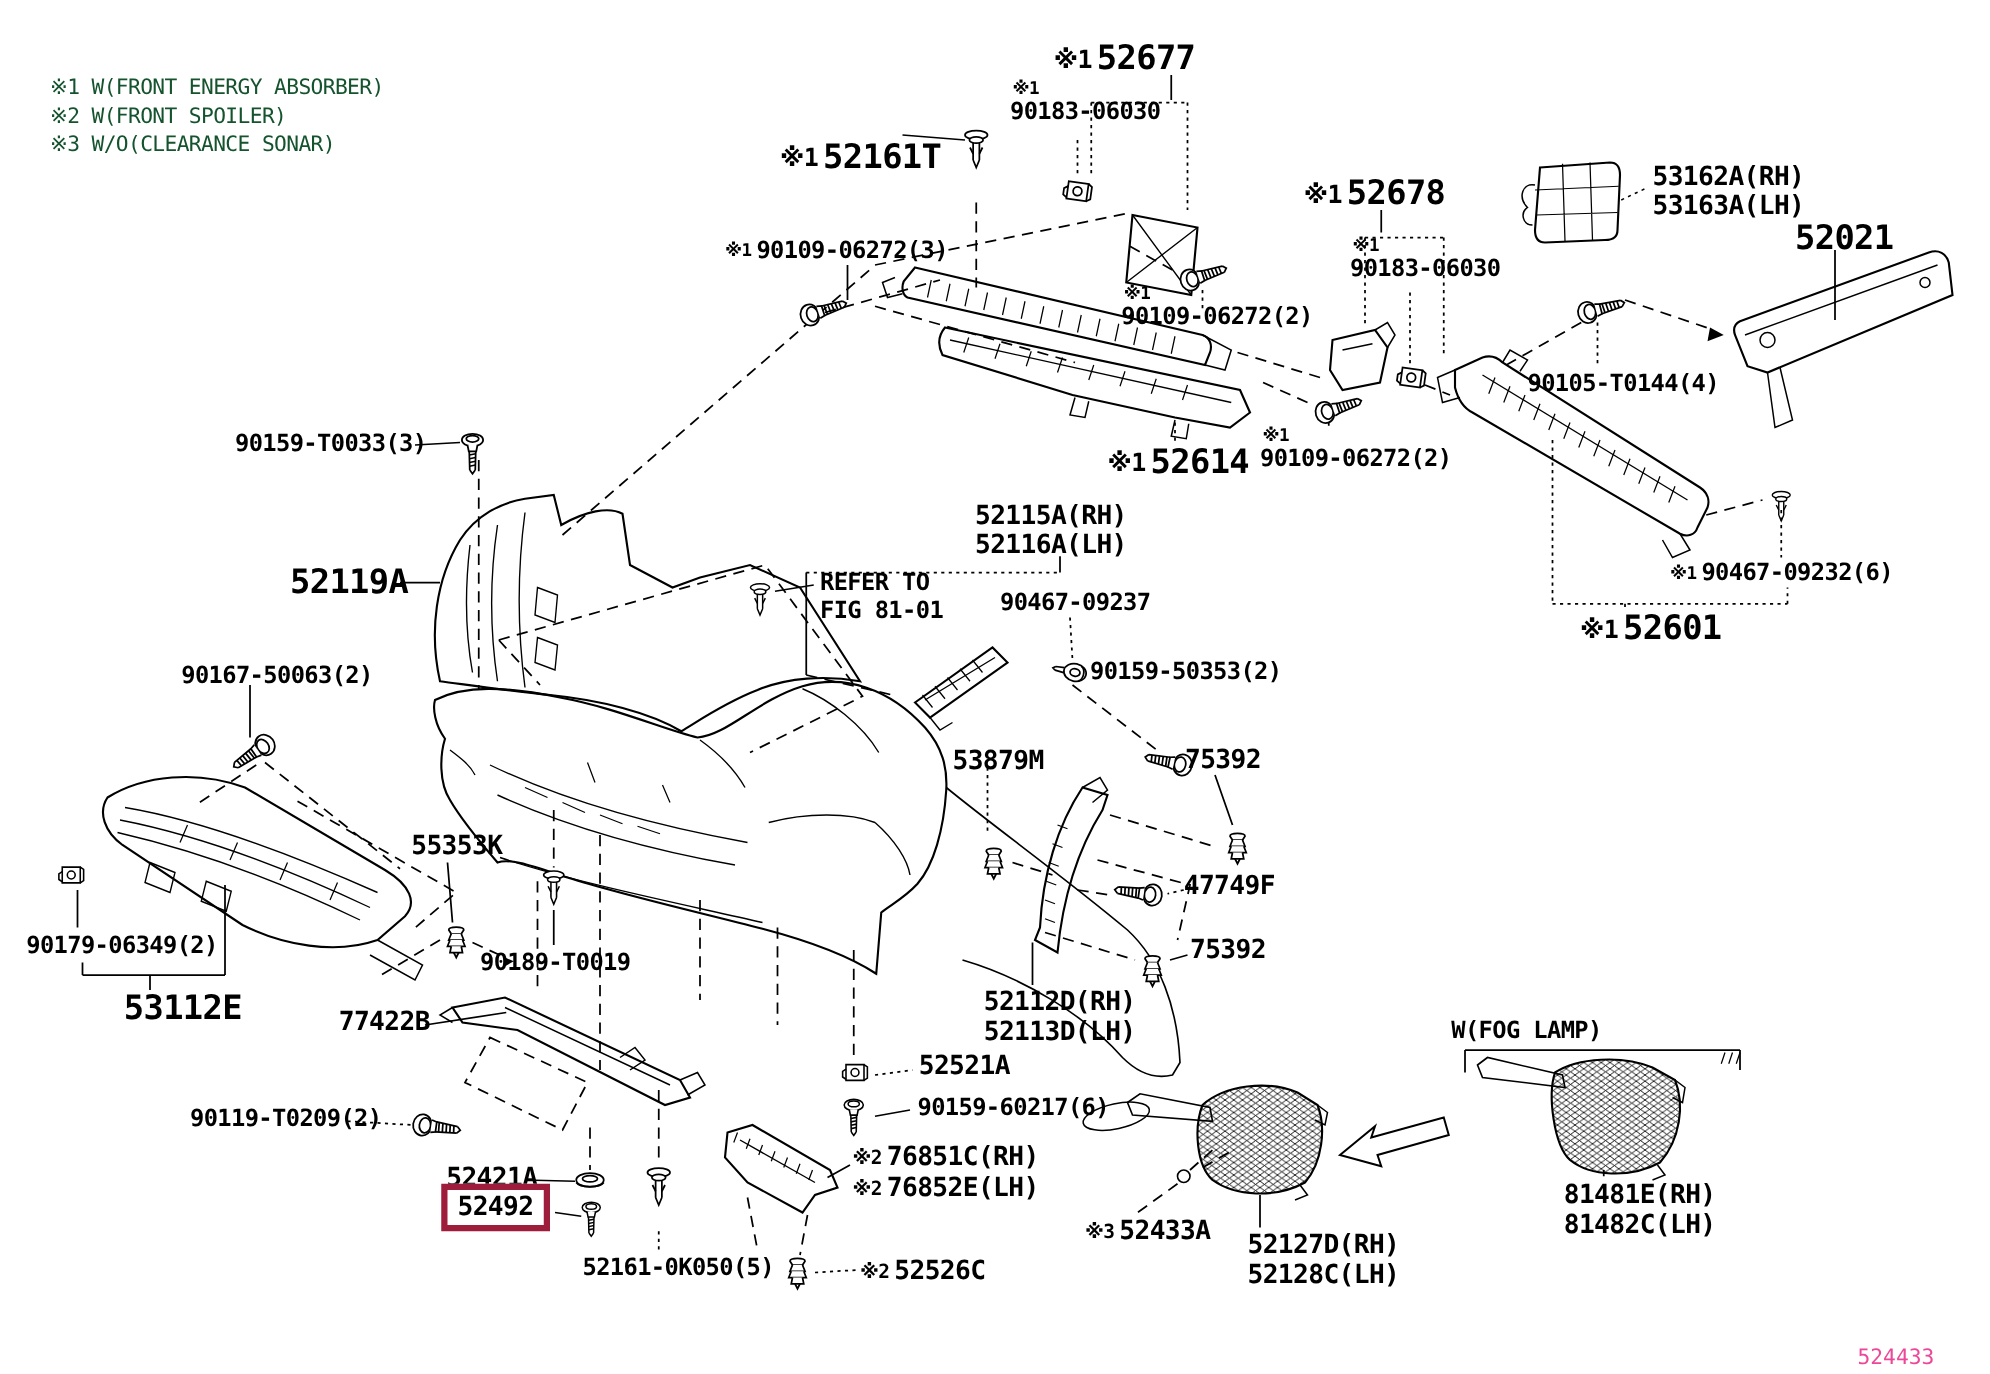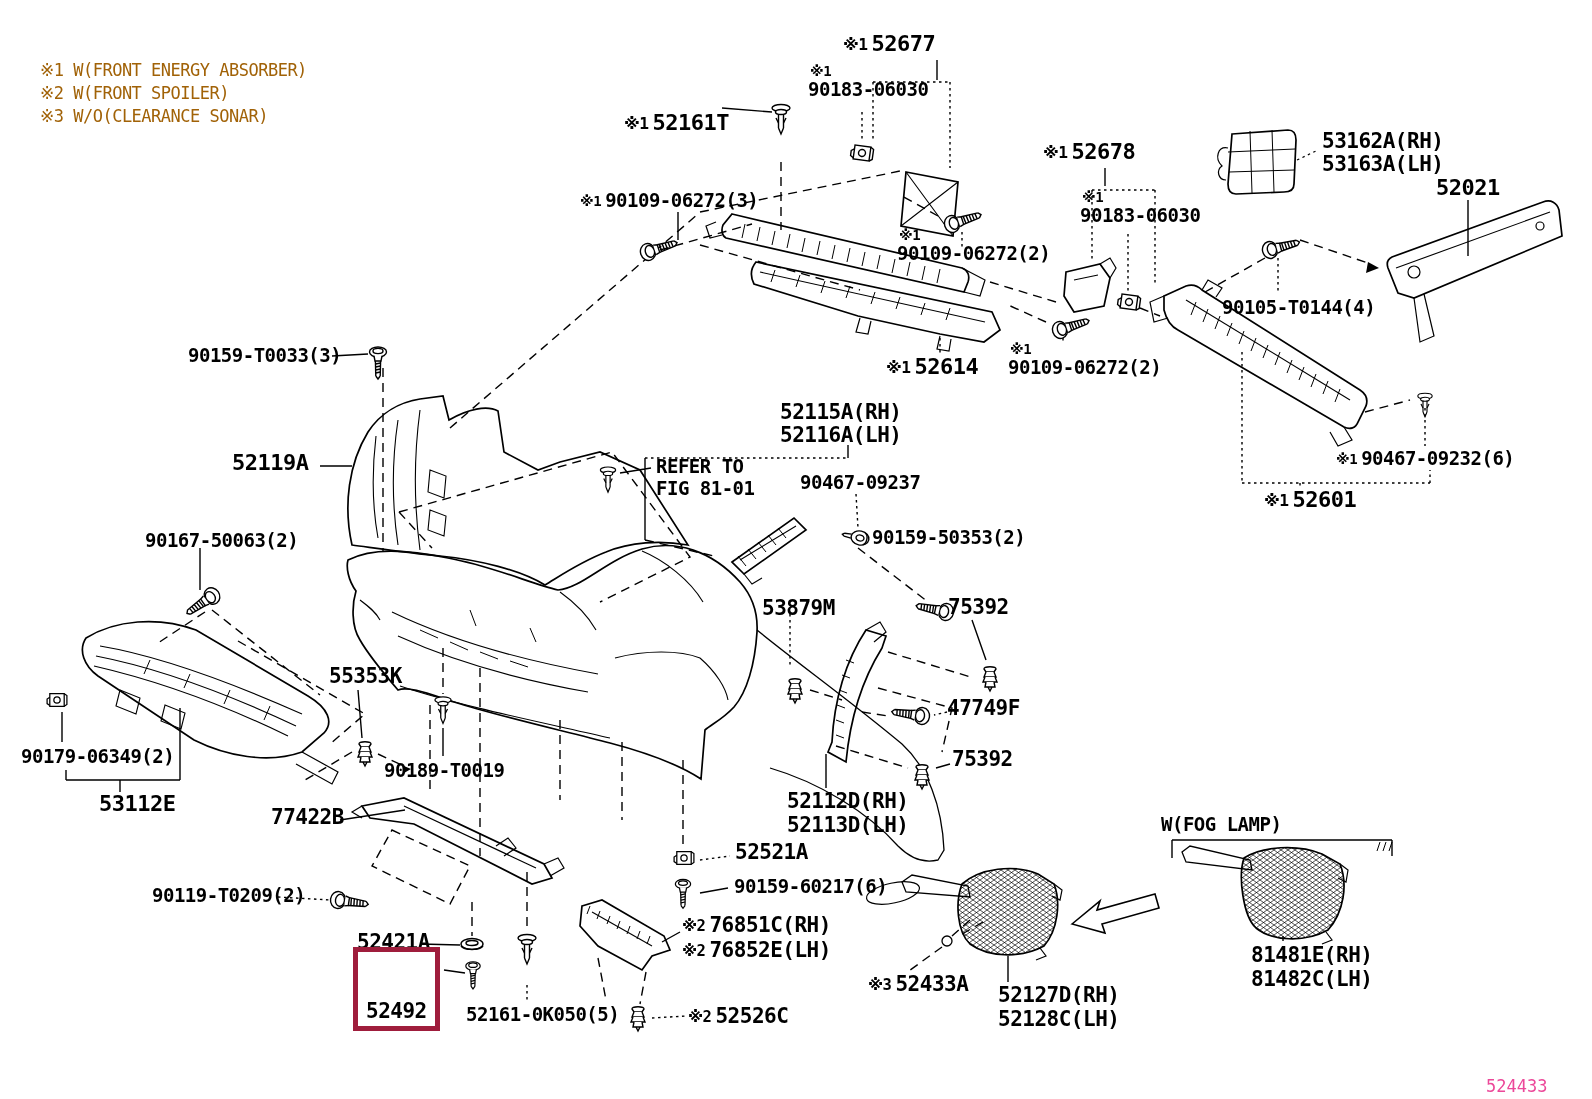--- a/index.html
+++ b/index.html
@@ -2,30 +2,30 @@
 <html><head>
 <meta charset="utf-8">
 <style>
   html,body{margin:0;padding:0;background:#fff;}
   .stage{position:relative;width:1592px;height:1099px;background:#ffffff;overflow:hidden;
          font-family:"DejaVu Sans Mono","DejaVu Sans",monospace;}
   svg.art{position:absolute;left:0;top:0;}
   .lbl{position:absolute;color:#000;font-weight:bold;white-space:nowrap;
        letter-spacing:-0.5px;line-height:1.08;}
   .md{font-size:19px;}
-  .lg{font-size:22px;}
+  .lg{font-size:27px;}
   .lg2{font-size:21px;text-align:center;}
   .pfx{font-size:0.74em;margin-right:4px;vertical-align:1px;}
   .tl .pfx{display:block;margin:0 0 0 2px;}
   .tl .num{display:block;}
-  .legend{position:absolute;color:#a16207;font-size:17px;font-weight:normal;
+  .legend{position:absolute;color:#14532d;font-size:17px;font-weight:normal;
           letter-spacing:-0.5px;white-space:nowrap;}
   .fignum{position:absolute;color:#ec4899;font-size:17px;font-weight:normal;}
   .hl{position:absolute;border:5px solid #9f1d3c;padding:2px 8px 3px 8px;background:#fff;}
-  .hl .lbl{position:static;margin-top:46px;}
+  .hl .lbl{position:static;}
 </style>
 </head>
 <body>
 
 <div class="stage">
 
 <svg class="art" width="1592" height="1099" viewBox="0 0 1592 1099">
   <defs>
     <pattern id="mesh" width="7" height="5" patternUnits="userSpaceOnUse">
       <path d="M0,5 L7,0 M0,0 L7,5" stroke="#000" stroke-width="0.7" fill="none"></path>

